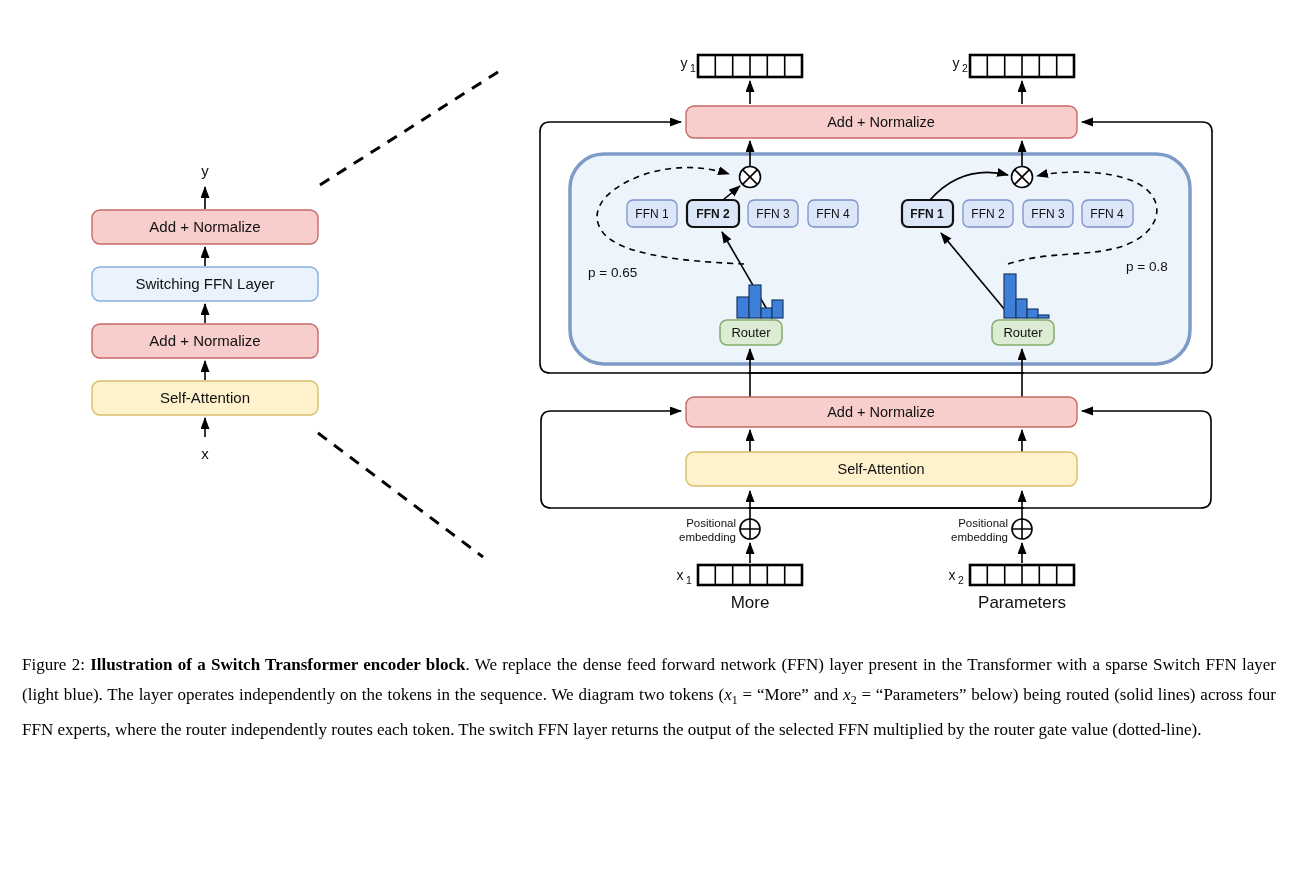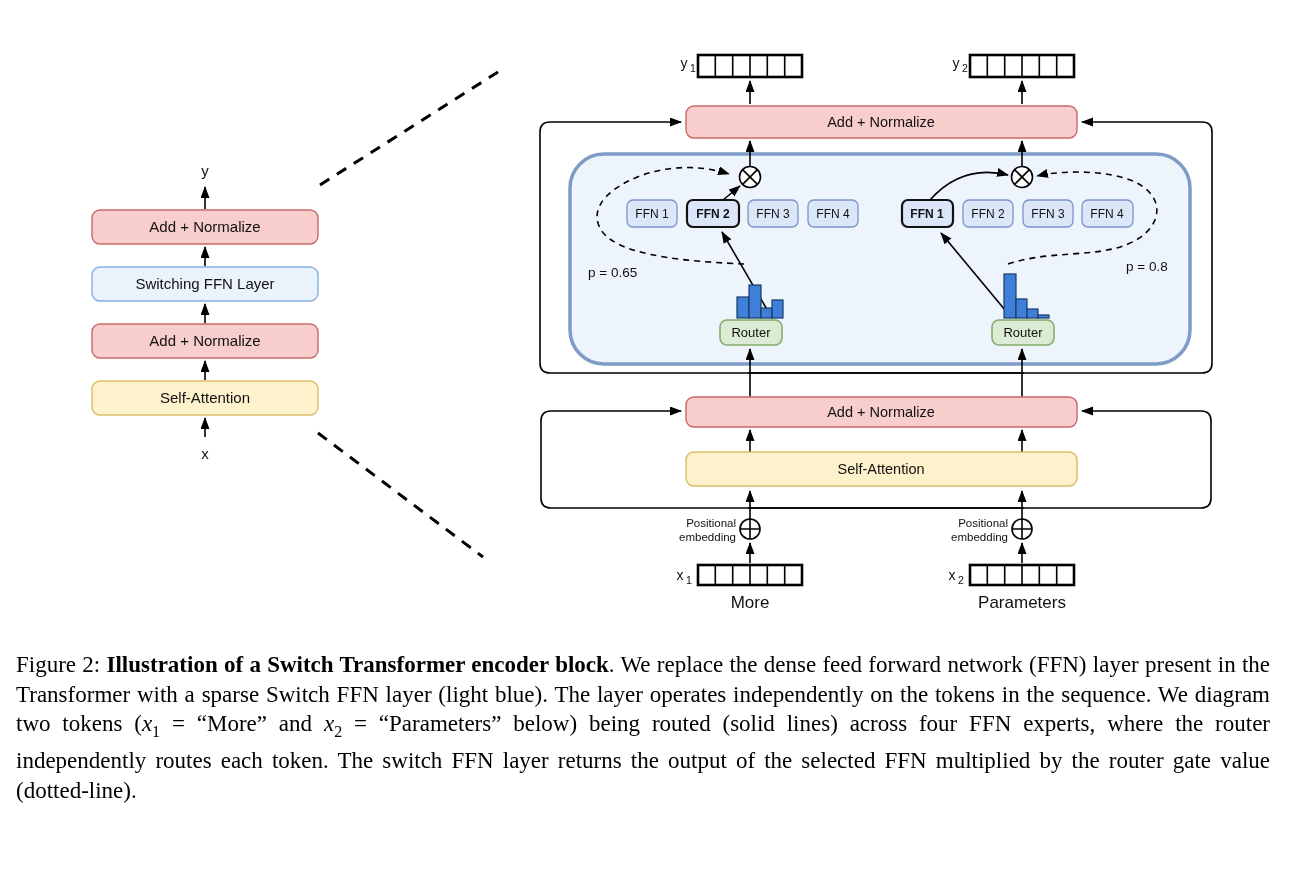--- a/index.html
+++ b/index.html
@@ -25,23 +25,23 @@
   .redbox{fill:#f8cecc;stroke:#c66a66;stroke-width:1.4;}
   .bluebox{fill:#eaf3fc;stroke:#88aee0;stroke-width:1.4;}
   .yellowbox{fill:#fef2cc;stroke:#d9bd67;stroke-width:1.4;}
   .ffnbox{fill:#dbe6f9;stroke:#7c93c9;stroke-width:1.3;}
   .ffnbox-sel{fill:#dbe6f9;stroke:#111;stroke-width:2.2;}
   .routerbox{fill:#dcebd3;stroke:#84ae6d;stroke-width:1.6;}
   .container{fill:#edf4fc;stroke:#7e9ac6;stroke-width:3.5;}
   .tokcell{fill:#fff;stroke:#000;stroke-width:2.6;}
   .hbar{fill:#3e7fd9;stroke:#1a3a66;stroke-width:1.2;}
   .opcirc{fill:#fff;stroke:#000;stroke-width:1.6;}
-  #caption{position:absolute;left:16px;top:650px;width:1254px;
+  #caption{position:absolute;left:22px;top:650px;width:1254px;
            font-family:"Liberation Serif","DejaVu Serif",serif;
-           font-size:23px;line-height:29.5px;color:#000;text-align:justify;}
+           font-size:17px;line-height:29.5px;color:#000;text-align:justify;}
   #caption sub{font-size:70%;}
   #caption i{font-family:"Liberation Serif",serif;}
 </style>
 </head>
 <body>
 
 <div id="page">
 
 <svg id="diagram" width="1313" height="645" viewBox="0 0 1313 645" xmlns="http://www.w3.org/2000/svg">
   <defs>

